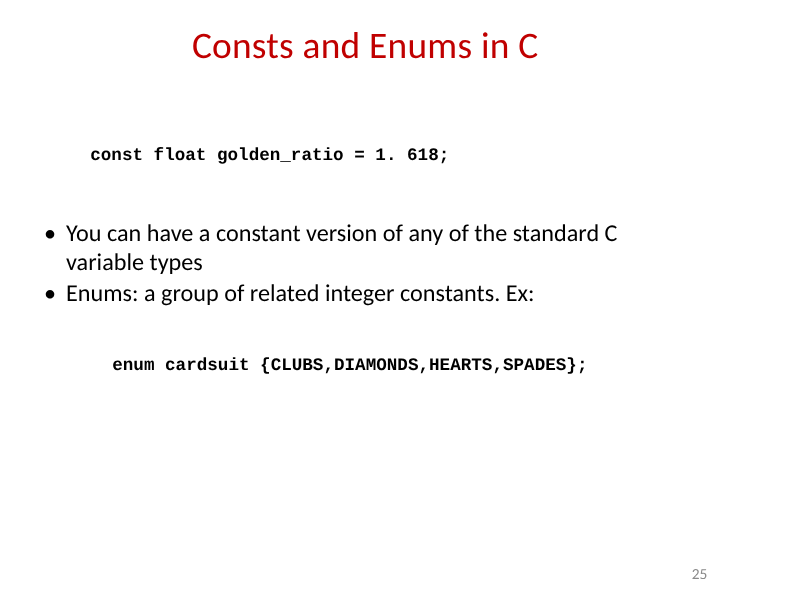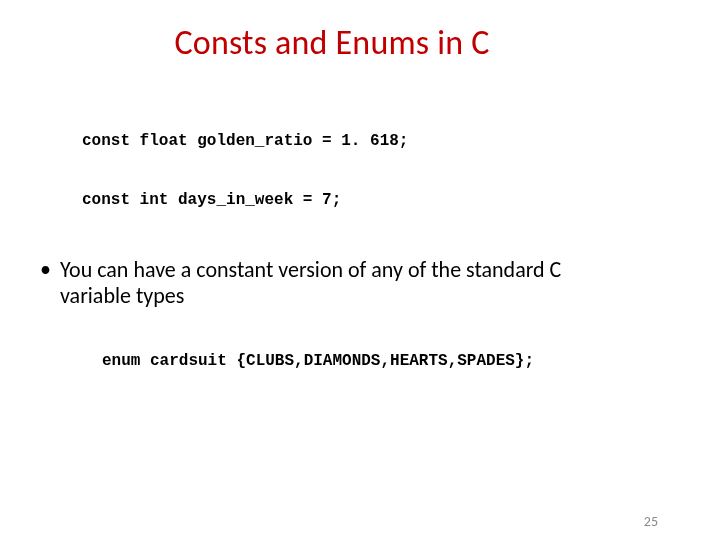--- a/index.html
+++ b/index.html
@@ -54,43 +54,45 @@
     font-size: 16px;
     line-height: 1.22;
     margin: 2px 0 8px 46px;
     white-space: pre;
   }
   .code2 {
     margin-left: 66px;
   }
   .pagenum {
     position: absolute;
-    right: 6px;
+    right: 21px;
     bottom: 10px;
     font-size: 14px;
     color: #8a8a8a;
     text-align: right;
   }
 </style>
 </head>
 <body>
 
 <div class="slide">
 
   <div class="title">Consts and Enums in C</div>
 
 
   <div class="code">
     <div>const float golden_ratio = 1. 618;</div>
-    <div>const int days_in_week = 7;</div>
   </div>
 
   <ul class="body">
     <li>
       <span>You can have a constant version of any of the standard C variable types</span>
+    </li>
+    <li>
+      <span>Enums: a group of related integer constants.  Ex:</span>
     </li>
   </ul>
 
   <div class="code code2">
     <div>enum cardsuit {CLUBS,DIAMONDS,HEARTS,SPADES};</div>
     
   </div>
 
   <div class="pagenum">25</div>
 </div>

